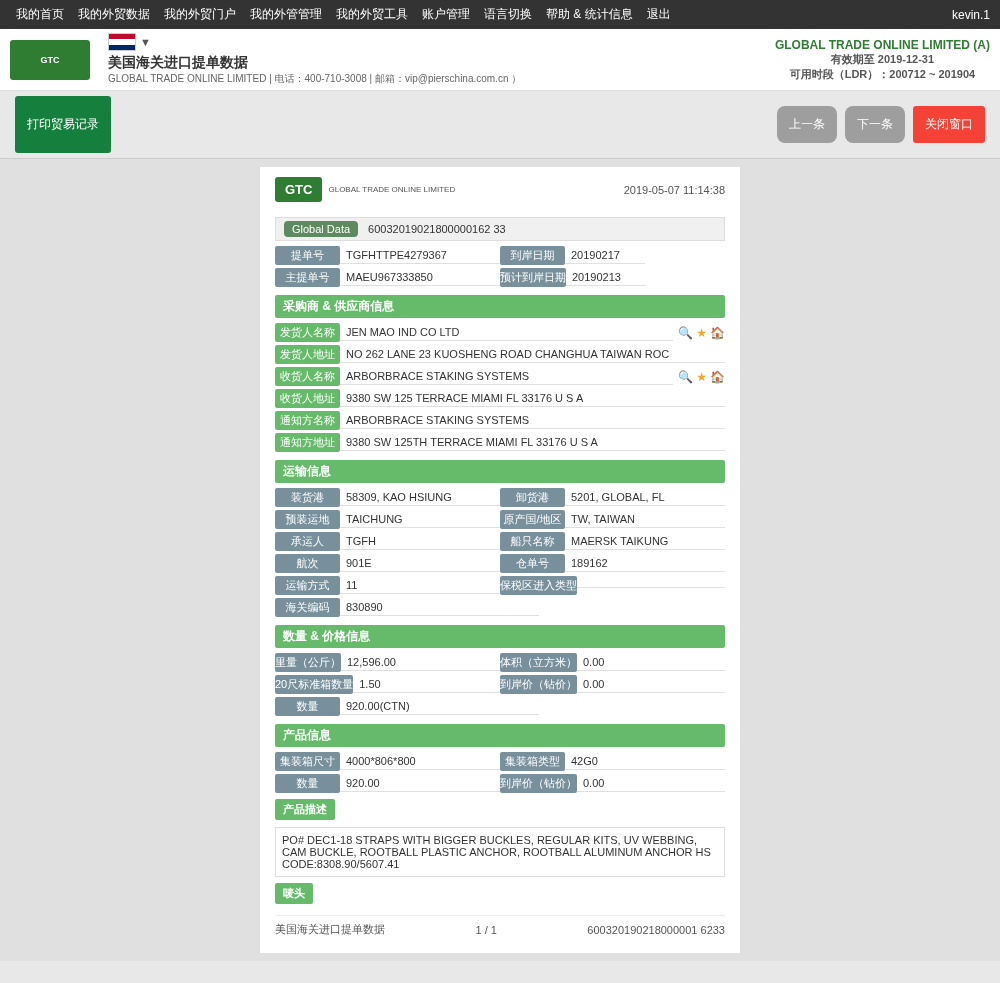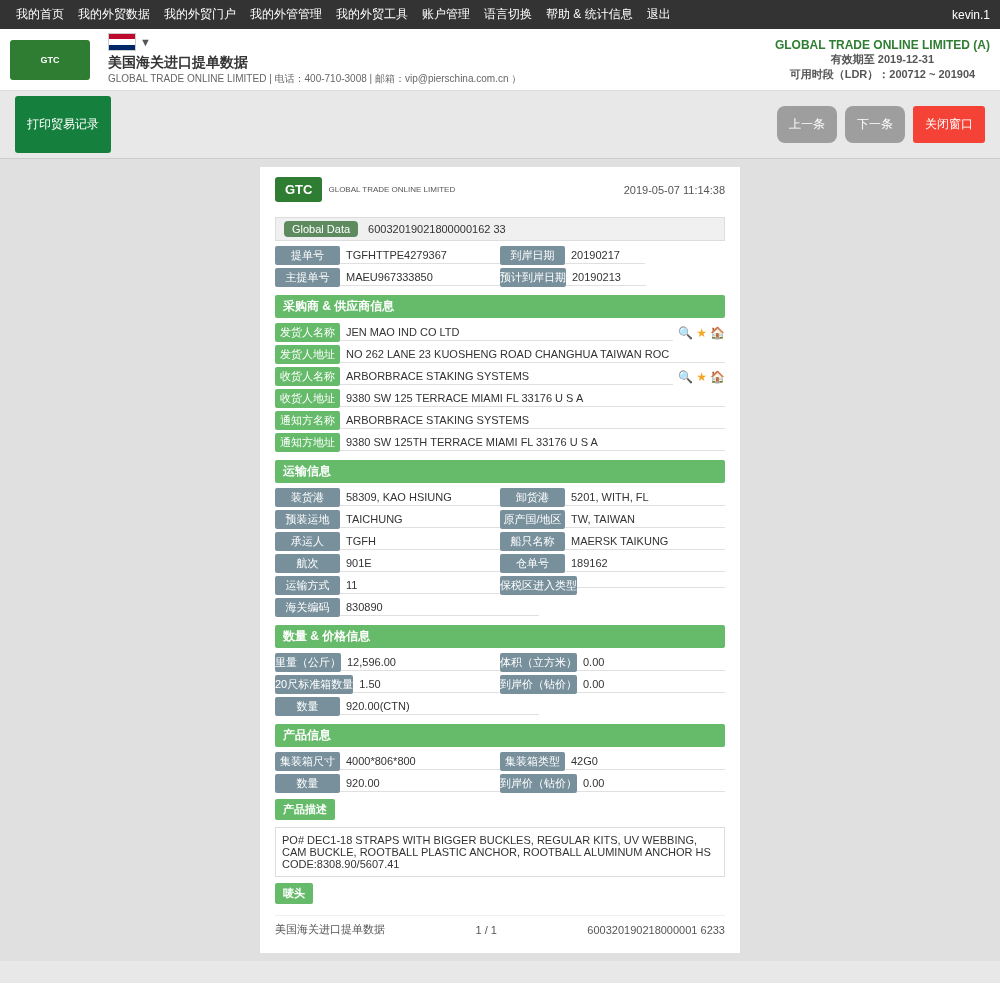--- a/index.html
+++ b/index.html
@@ -205,21 +205,21 @@
 
       <div class="sec-hdr">运输信息</div>
 
       <div class="two-field-row">
         <div class="left-part">
           <span class="lbl">装货港</span>
           <span class="val">58309, KAO HSIUNG</span>
         </div>
         <div class="right-part">
           <span class="lbl">卸货港</span>
-          <span class="val">5201, WITH, FL</span>
+          <span class="val">5201, GLOBAL, FL</span>
         </div>
       </div>
 
       <div class="two-field-row">
         <div class="left-part">
           <span class="lbl">预装运地</span>
           <span class="val">TAICHUNG</span>
         </div>
         <div class="right-part">
           <span class="lbl">原产国/地区</span>

